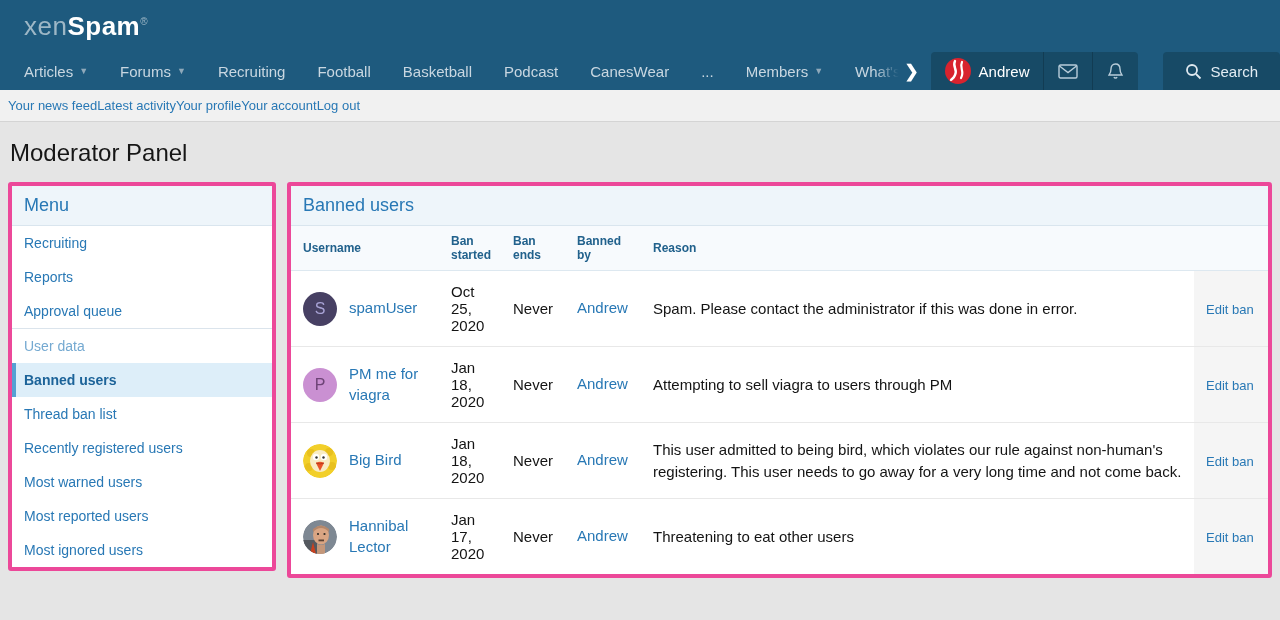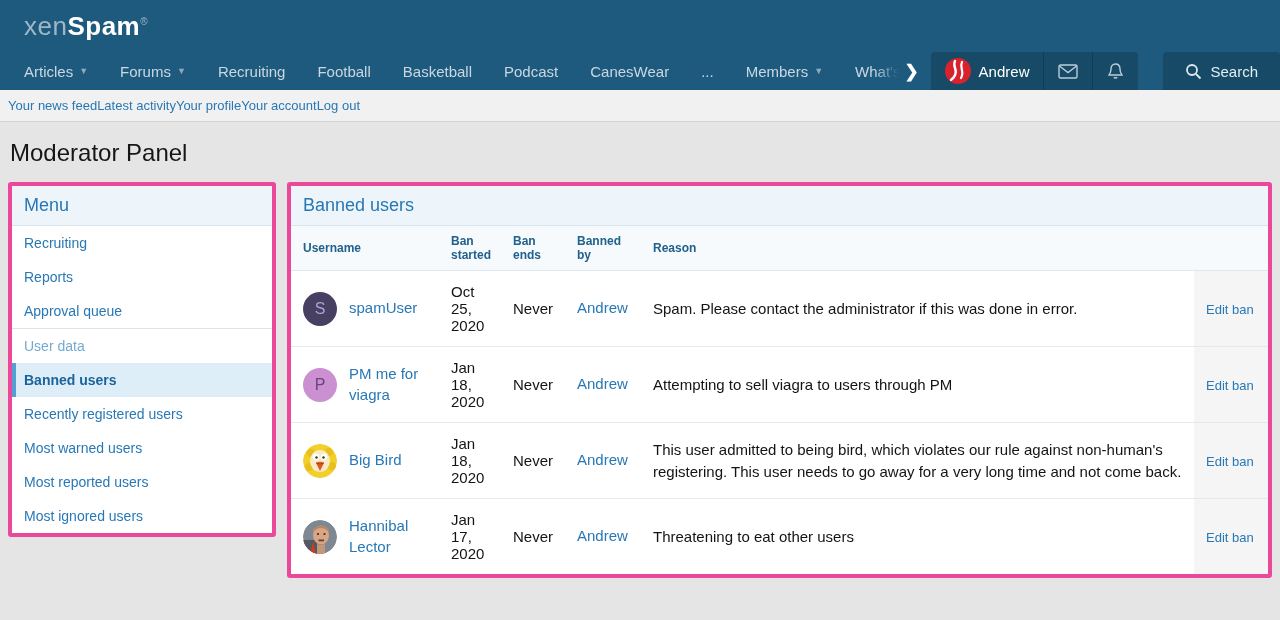--- a/index.html
+++ b/index.html
@@ -177,20 +177,21 @@
   <div class="content">
 
     <div class="block menu">
       <div class="block-header">Menu</div>
       <div class="menu-list">
         <a>Recruiting</a>
         <a>Reports</a>
         <a>Approval queue</a>
         <a class="section">User data</a>
         <a class="selected">Banned users</a>
+        <a>Thread ban list</a>
         <a>Recently registered users</a>
         <a>Most warned users</a>
         <a>Most reported users</a>
         <a>Most ignored users</a>
       </div>
     </div>
 
     <div class="block main">
       <div class="block-header">Banned users</div>
       <table class="ban">

